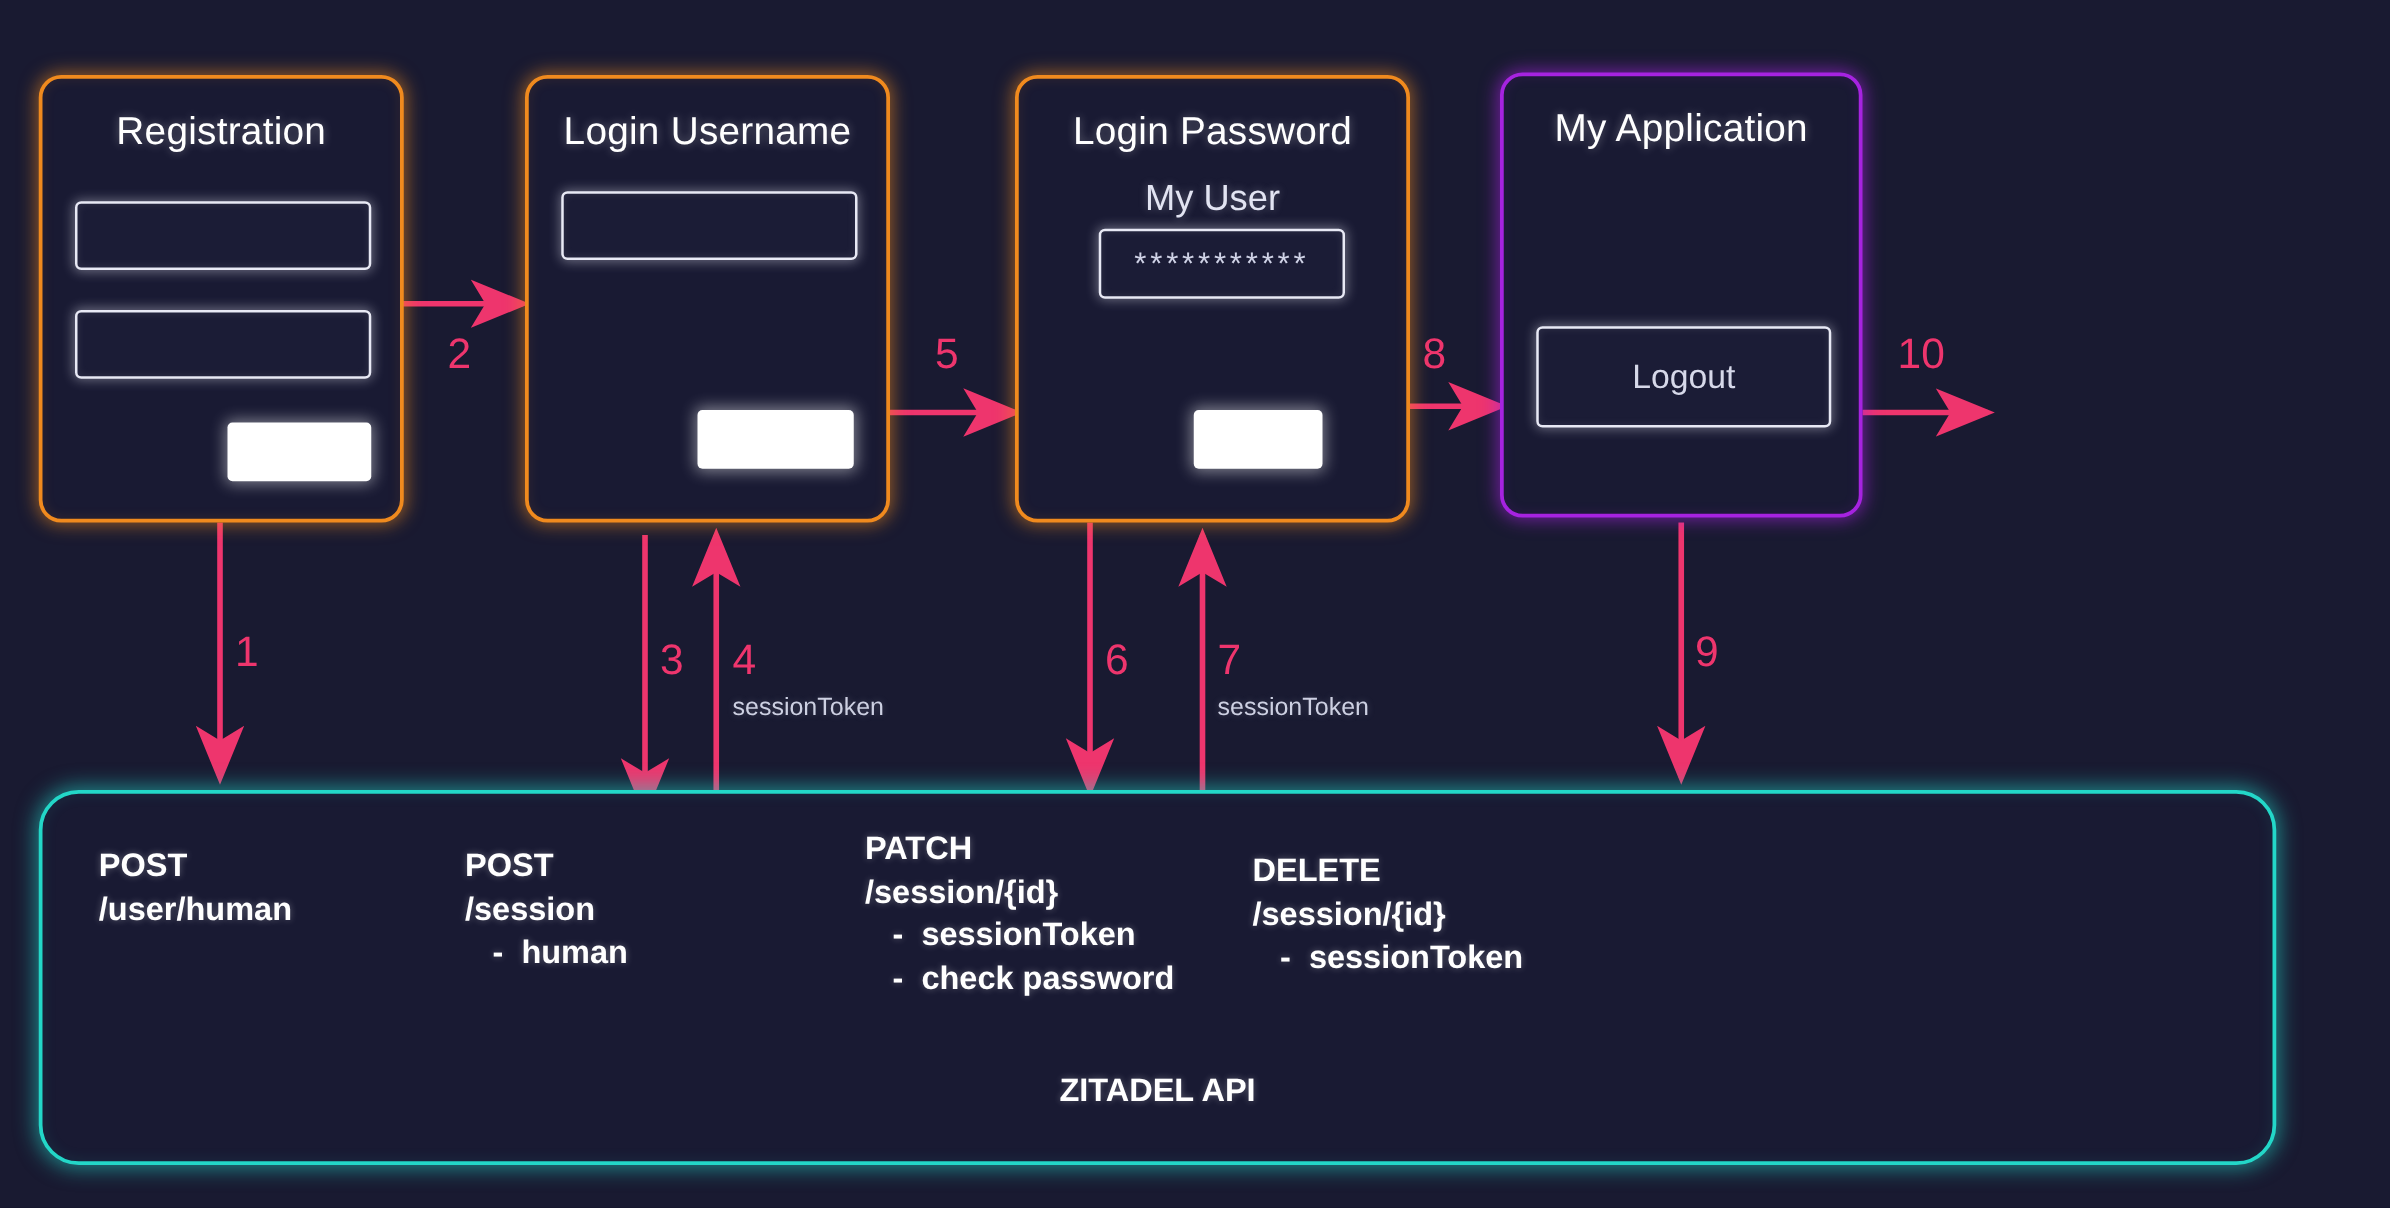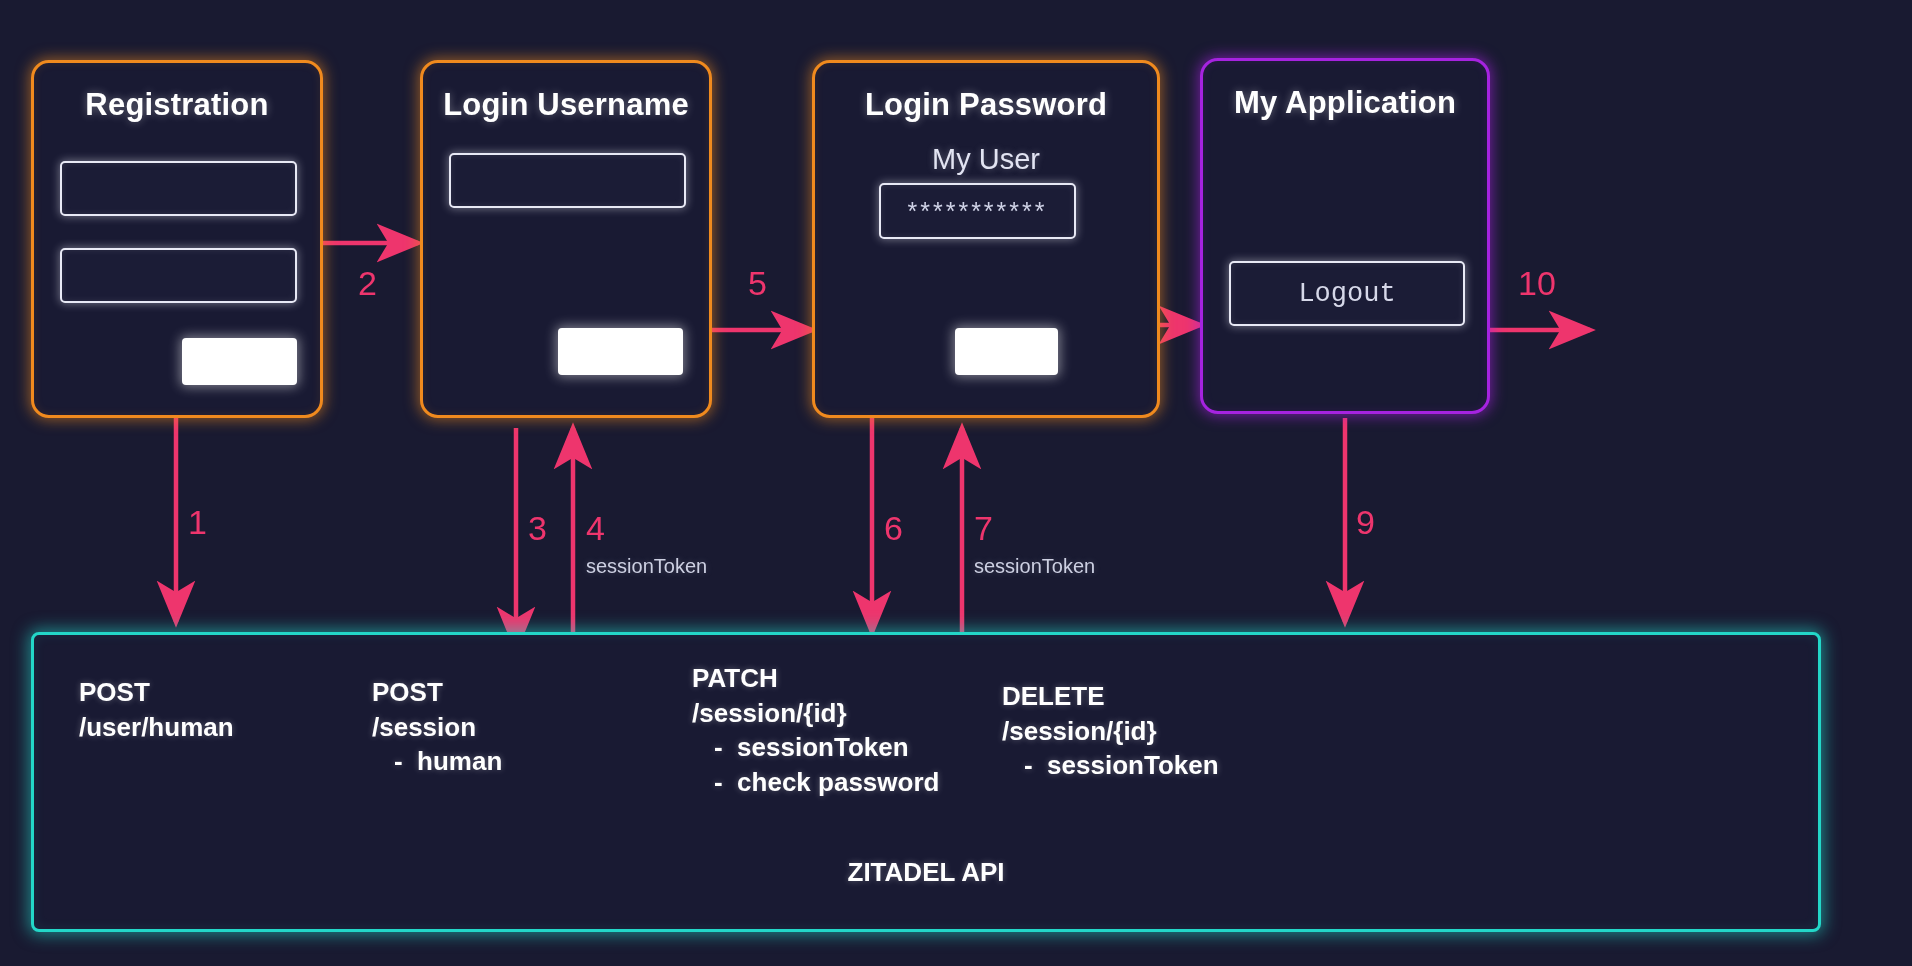--- a/index.html
+++ b/index.html
@@ -33,21 +33,21 @@
     box-shadow: 0 0 14px 2px rgba(166,35,224,.6),
                 inset 0 0 10px 0 rgba(166,35,224,.12);
   }
   .card-title {
     position: absolute;
     left: 0;
     right: 0;
     text-align: center;
     color: #ffffff;
     font-size: 31px;
-    font-weight: bold;
+    font-weight: normal;
     letter-spacing: .2px;
     text-shadow: 0 0 8px rgba(255,255,255,.35);
   }
 
   
   .field {
     position: absolute;
     box-sizing: border-box;
     border: 2px solid #e8e9f5;
     border-radius: 5px;
@@ -91,21 +91,21 @@
     font-size: 29px;
     font-weight: 300;
     text-shadow: 0 0 7px rgba(226,228,242,.35);
   }
 
   
   #api-box {
     position: absolute;
     box-sizing: border-box;
     border: 3px solid #23d7c8;
-    border-radius: 8px;
+    border-radius: 32px;
     background: #191a33;
     box-shadow: 0 0 16px 3px rgba(35,215,200,.55),
                 inset 0 0 12px 0 rgba(35,215,200,.10);
   }
   .api-block {
     position: absolute;
     color: #ffffff;
     font-size: 26px;
     font-weight: bold;
     line-height: 1.33;
@@ -201,30 +201,30 @@
     <div class="field-plain" style="left:26px; top:185px; width:237px; height:55px;"></div>
     <div class="btn-white" style="left:148px; top:275px; width:115px; height:47px;"></div>
   </div>
 
   <div class="card orange" style="left:420px; top:60px; width:292px; height:358px;">
     <div class="card-title" style="top:24px;">Login Username</div>
     <div class="field-plain" style="left:26px; top:90px; width:237px; height:55px;"></div>
     <div class="btn-white" style="left:135px; top:265px; width:125px; height:47px;"></div>
   </div>
 
-  <div class="card orange" style="left:812px; top:60px; width:348px; height:358px;padding-left:42px;">
+  <div class="card orange" style="left:812px; top:60px; width:316px; height:358px;padding-left:42px;">
     <div class="card-title" style="top:24px;">Login Password</div>
     <div class="user-label" style="top:80px;">My User</div>
     <div class="field" style="left:64px; top:120px; width:197px; height:56px;">***********</div>
     <div class="btn-white" style="left:140px; top:265px; width:103px; height:47px;"></div>
   </div>
 
   <div class="card purple" style="left:1200px; top:58px; width:290px; height:356px;">
     <div class="card-title" style="top:24px;">My Application</div>
-    <div class="field-plain" style="left:26px; top:200px; width:236px; height:65px;font-family:Liberation Mono, monospace;">Logout</div>
+    <div class="field-plain" style="left:26px; top:200px; width:236px; height:81px;">Logout</div>
   </div>
 
 
   <div id="api-box" style="left:31px; top:632px; width:1790px; height:300px;">
 
     <div class="api-block" style="left:45px; top:40px;"><span>POST</span><br><span>/user/human</span></div>
 
     <div class="api-block" style="left:338px; top:40px;"><span>POST</span><br><span>/session</span><br><span class="indent1">-  human</span><br></div>
 
     <div class="api-block" style="left:658px; top:26px;"><span>PATCH</span><br><span>/session/{id}</span><br><span class="indent1">-  sessionToken</span><br><span class="indent1">-  check password</span></div>

